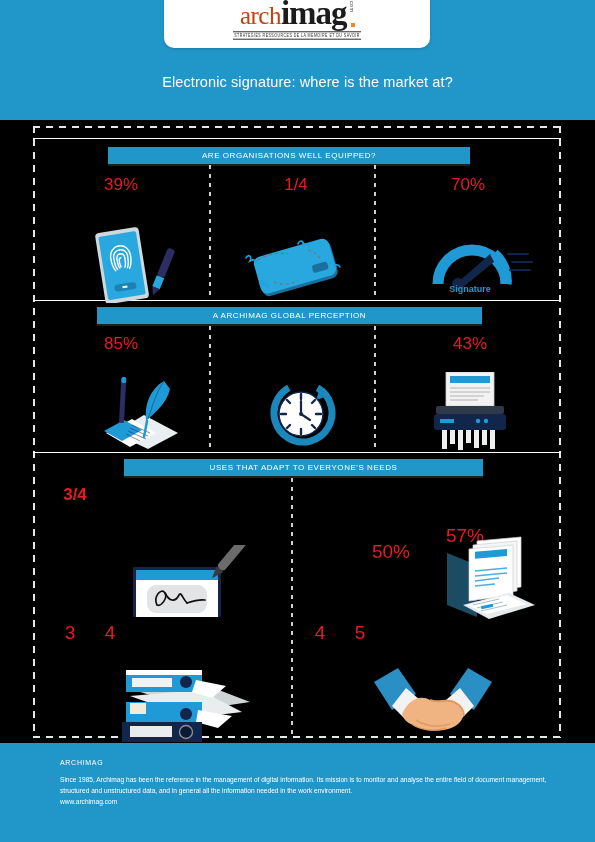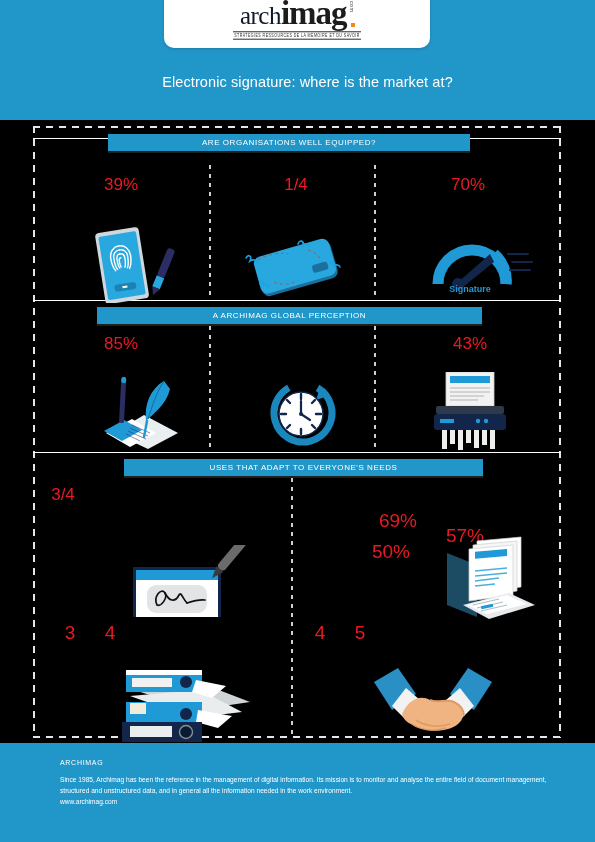--- a/index.html
+++ b/index.html
@@ -14,21 +14,21 @@
 
   
   .logo-card{
     position:absolute;left:164px;top:-14px;width:266px;height:62px;
     background:#ffffff;border-radius:0 0 10px 10px;
     box-shadow:0 1px 3px rgba(0,0,0,.18);
     display:flex;align-items:flex-end;justify-content:center;
   }
   .logo-wrap{display:flex;flex-direction:column;align-items:center;padding-bottom:9px;}
   .logo-word{position:relative;display:flex;align-items:baseline;line-height:1;}
-  .logo-arch{font-family:"Liberation Serif", serif;font-size:25px;color:#0f172a;letter-spacing:-.5px;}
+  .logo-arch{font-family:"Liberation Serif", serif;font-size:25px;color:#c2410c;letter-spacing:-.5px;}
   .logo-imag{font-family:"Liberation Serif", serif;font-size:33px;font-weight:bold;color:#1c1c1c;letter-spacing:-1px;}
   .logo-com{font-family:"Liberation Sans", sans-serif;font-size:5.5px;color:#3b3b3b;
             writing-mode:vertical-rl;margin-left:2px;letter-spacing:.4px;align-self:flex-start;margin-top:2px;}
   .logo-comdot{position:absolute;right:-1px;bottom:3px;width:4px;height:4px;background:#f08a1e;}
   .logo-sub{font-size:3.6px;color:#2b2b2b;letter-spacing:.45px;margin-top:2px;
             border-top:.5px solid #555;border-bottom:.5px solid #555;padding:.6px 1px;
             white-space:nowrap;transform:scaleY(1.25);}
 
   
   .headline{
@@ -54,21 +54,21 @@
     background:repeating-linear-gradient(to bottom,#cfcfcf 0 4px,transparent 4px 9px);}
   .hline{position:absolute;height:1px;background:#ffffff;}
 
   
   .secbar{
     position:absolute;height:17px;background:#2196c9;
     color:#ffffff;font-size:8px;letter-spacing:.55px;
     display:flex;align-items:center;justify-content:center;
     box-shadow:0 2px 0 rgba(255,255,255,.12);
   }
-  .secbar-1{left:108px;top:14px;width:362px;}
+  .secbar-1{left:108px;top:27px;width:362px;}
   .secbar-2{left:97px;top:187px;width:385px;}
   .secbar-3{left:124px;top:339px;width:359px;}
 
   
   .stat{position:absolute;color:#e81a23;font-size:17px;font-weight:400;text-align:center;}
   .stat.med{font-size:19px;}
 
   .illus{position:absolute;}
 
   
@@ -258,23 +258,22 @@
             <rect x="34" y="58" width="5" height="13"></rect>
           <rect x="42" y="58" width="5" height="18"></rect>
             <rect x="50" y="58" width="5" height="15"></rect>
           <rect x="58" y="58" width="5" height="19"></rect>
         </g>
       </svg>
     </div>
 
     <div class="secbar secbar-3">USES THAT ADAPT TO EVERYONE'S NEEDS</div>
 
-    <div class="stat" style="left:23px;top:365px;width:80px;">3/4</div>
-
-    <div class="stat med" style="left:348px;top:390px;width:100px;">69%</div>
+    <div class="stat" style="left:35px;top:365px;width:80px;font-weight:bold;">3/4</div>
+
     <div class="stat med" style="left:341px;top:421px;width:100px;">50%</div>
     <div class="stat med" style="left:415px;top:405px;width:100px;">57%</div>
 
     <div class="stat med" style="left:40px;top:502px;width:60px;">3</div>
     <div class="stat med" style="left:80px;top:502px;width:60px;">4</div>
     <div class="stat med" style="left:290px;top:502px;width:60px;">4</div>
     <div class="stat med" style="left:330px;top:502px;width:60px;">5</div>
 
     <div class="illus" style="left:131px;top:425px;">
       <svg width="120" height="72" viewBox="0 0 120 72">

